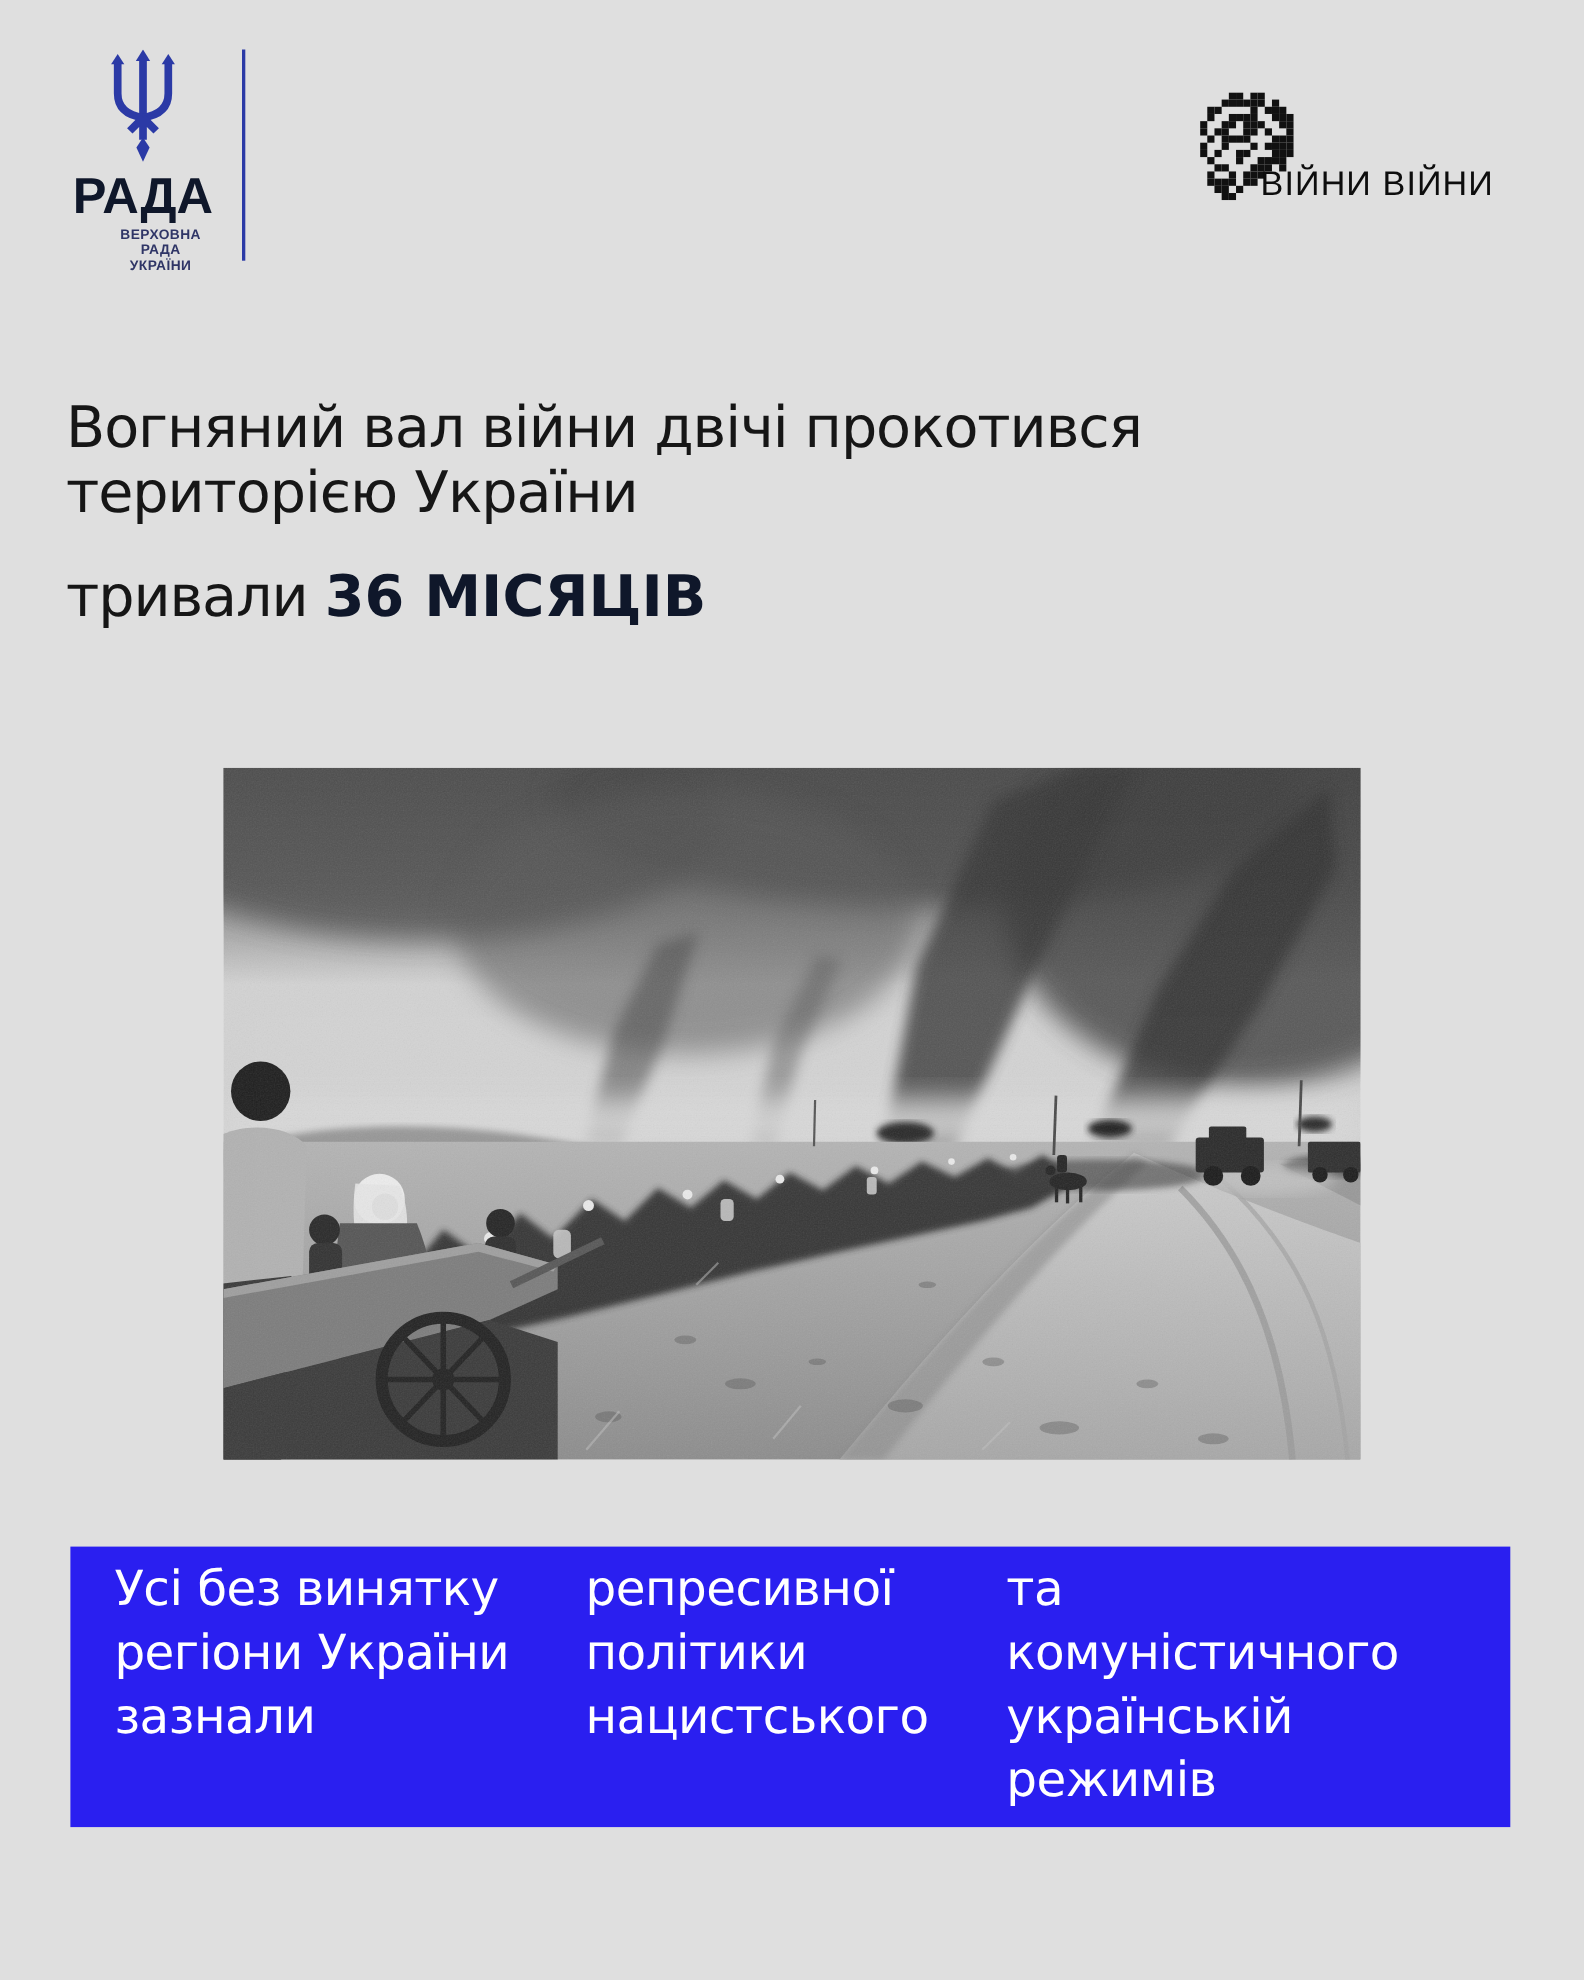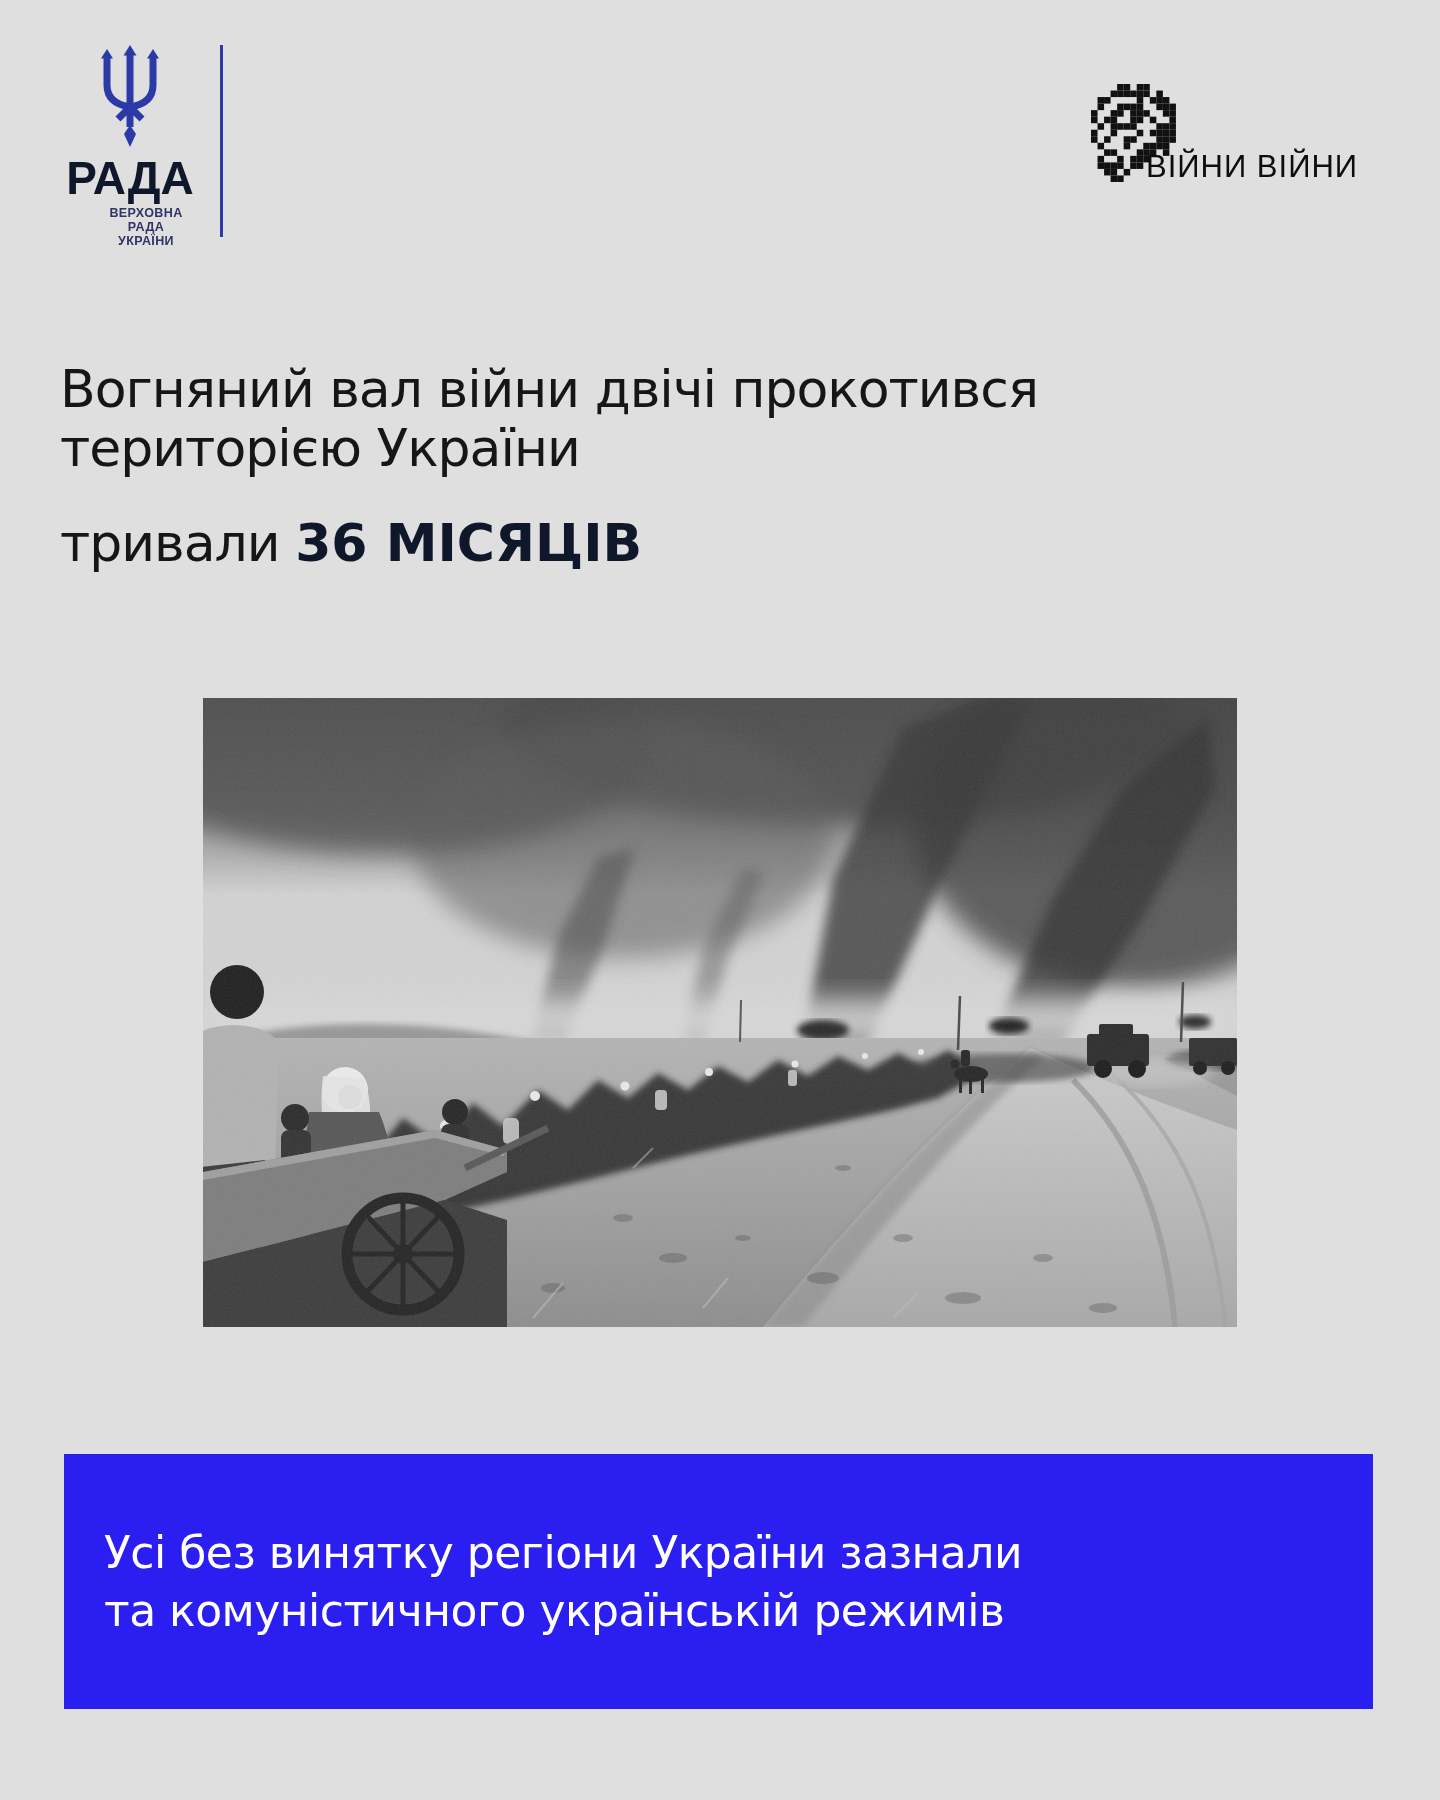--- a/index.html
+++ b/index.html
@@ -35,23 +35,23 @@
     font-size:52px;line-height:59px;letter-spacing:-1px;}
   .headline-1{top:360px;}
   .headline-2{top:514px;}
   .headline .hl-line{display:block;}
   .accent{color:#0f172a;font-weight:700;letter-spacing:0px;}
   
   .photo-frame{position:absolute;left:203px;top:698px;width:1034px;height:629px;overflow:hidden;}
   .photo-frame svg{display:block;}
   
   .banner{
-    position:absolute;left:64px;top:1454px;width:1309px;height:255px;
+    position:absolute;left:64px;top:1406px;width:1309px;height:255px;
     background:#2a1ff0;box-sizing:border-box;
-    display:flex;flex-direction:column;justify-content:center;
+    display:flex;flex-direction:row;justify-content:center;
     padding:10px 38px 10px 40px;
     color:#ffffff;font-family:"DejaVu Sans",sans-serif;
     font-size:44px;line-height:58px;letter-spacing:-0.5px;
   }
   .banner .bn-line{display:block;}
 </style>
 </head>
 <body>
 
 <div class="canvas">
@@ -338,16 +338,17 @@
         <path d="M690,620 L715,595" fill="none"></path>
           <path d="M430,470 L450,450" fill="none"></path>
       </g>
 
       <rect x="0" y="0" width="1034" height="629" filter="url(#grain)" opacity="0.13"></rect>
     </svg>
   </div>
 
   <div class="banner">
     <span class="bn-line">Усі без винятку регіони України зазнали</span>
+    <span class="bn-line">репресивної політики нацистського</span>
     <span class="bn-line">та комуністичного українській режимів</span>
   </div>
 
 </div>
 
 </body></html>

